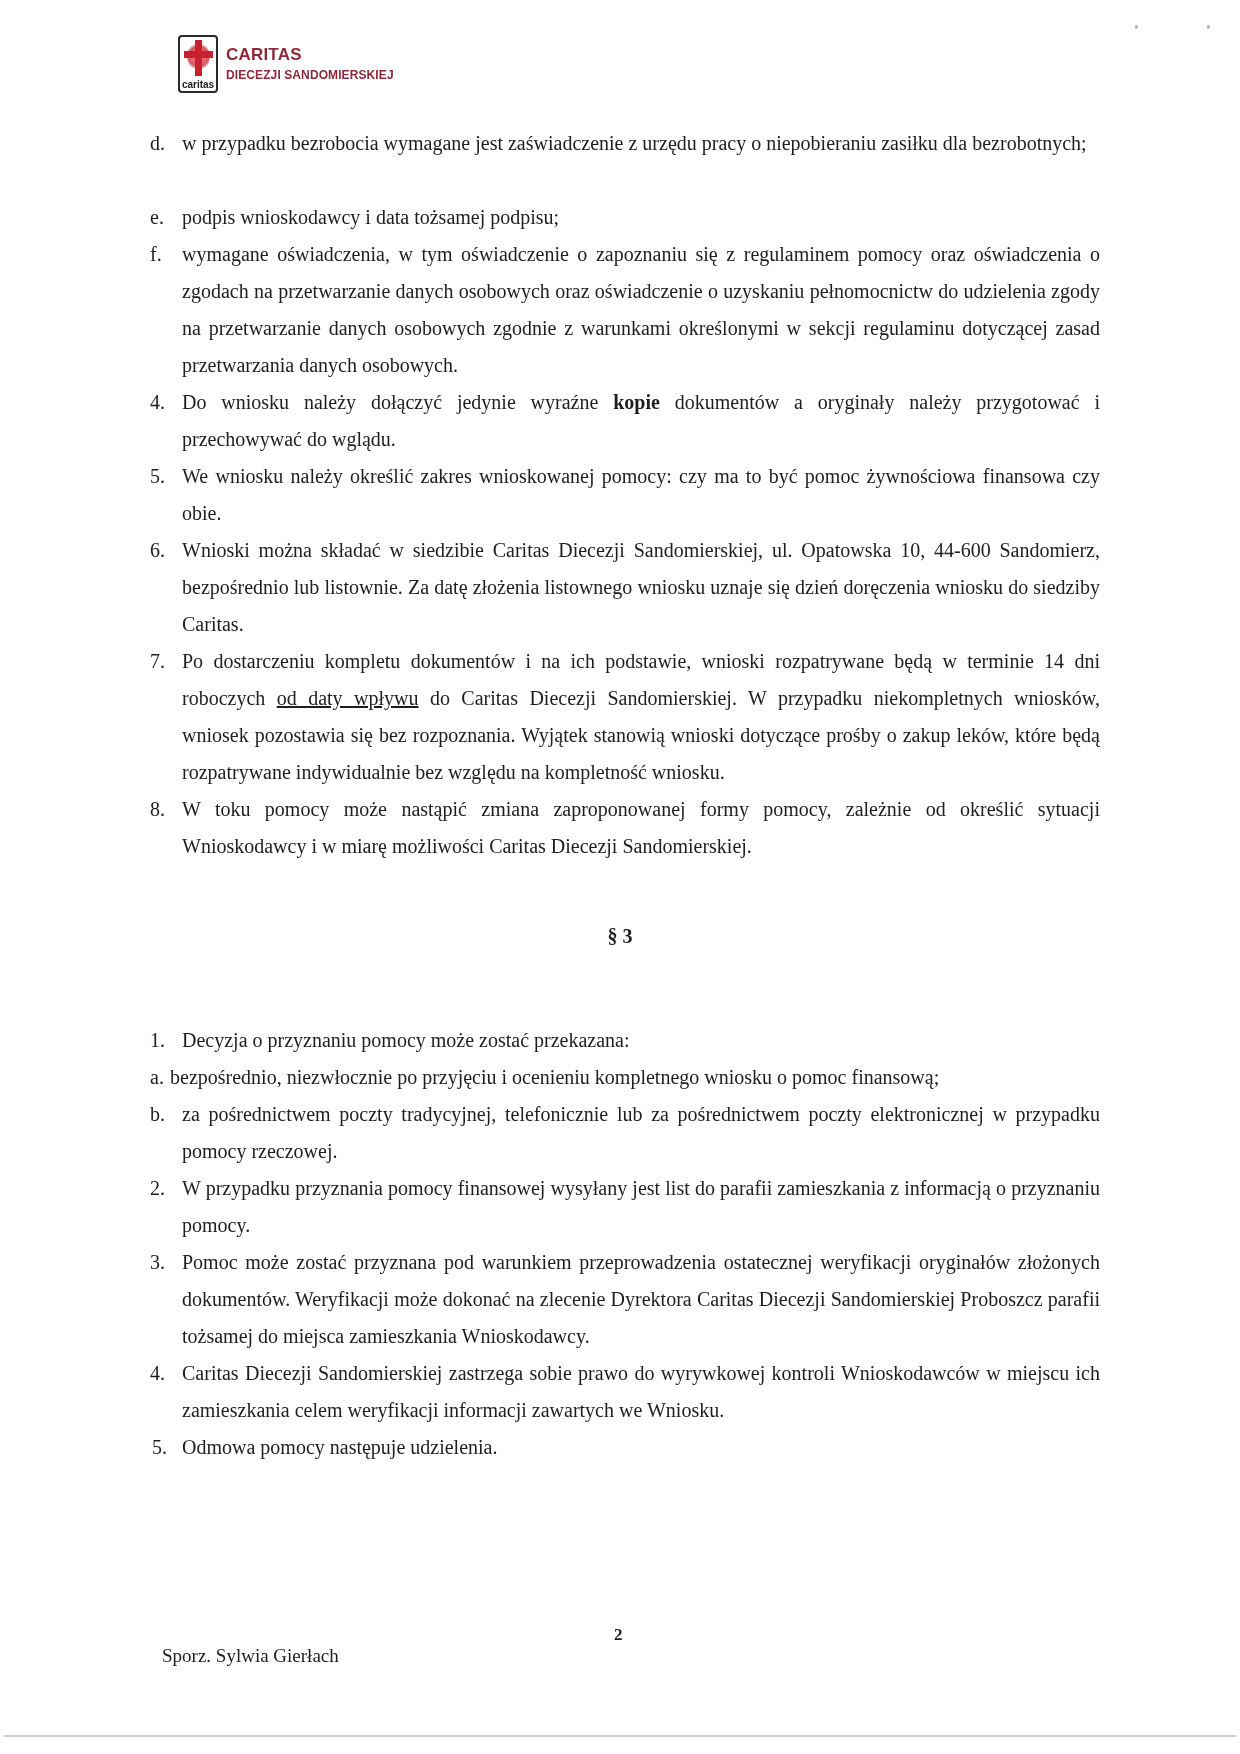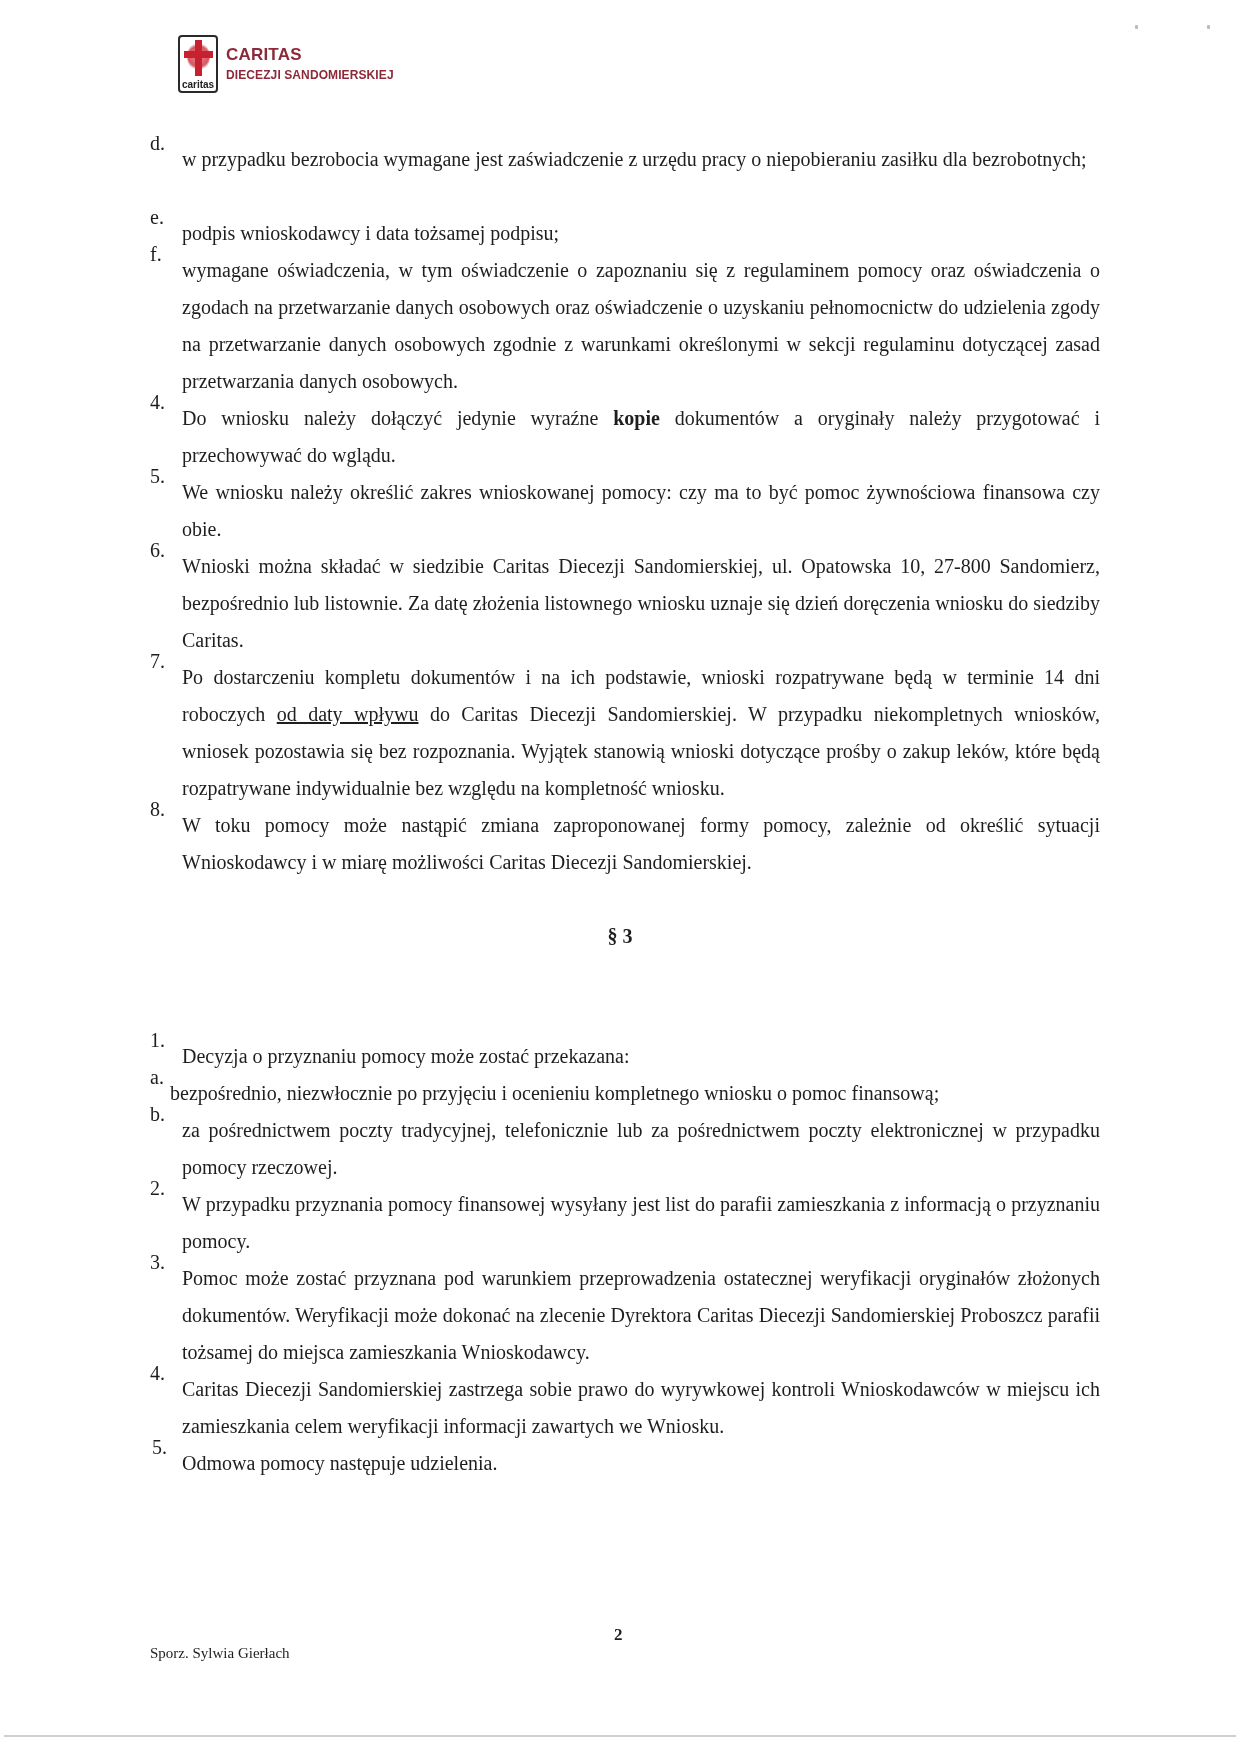--- a/index.html
+++ b/index.html
@@ -17,28 +17,28 @@
                   background: radial-gradient(circle, #d96a75 0%, #c8202f 55%, rgba(200,32,47,0) 72%); opacity: .75; }
     .logo-caritas { position: absolute; left: 0; right: 0; bottom: 1px; text-align: center;
                     font-family: "Liberation Sans", "DejaVu Sans", sans-serif; font-size: 10px; font-weight: bold; color: #222; }
     .logo-text { margin-left: 8px; font-family: "Liberation Sans", "DejaVu Sans", sans-serif; color: #8c2a3a; }
     .logo-title { font-size: 17px; font-weight: bold; letter-spacing: 0.2px; line-height: 20px; }
     .logo-sub { font-size: 12px; font-weight: bold; letter-spacing: 0.1px; line-height: 16px; margin-top: 2px; }
 
     
     .item { position: absolute; left: 150px; width: 950px; font-size: 20px; line-height: 37px; }
     .item .marker { position: absolute; left: 0; top: 0; }
-    .item .text { margin-left: 32px; text-align: justify; text-align-last: left; margin-top: 16px; }
+    .item .text { margin-left: 32px; text-align: justify; text-align-last: left; }
     .u { text-decoration: underline; }
     .b { font-weight: bold; }
 
     .section { position: absolute; left: 0; width: 1240px; text-align: center; top: 925px;
                font-size: 20px; font-weight: bold; }
 
-    .footer-author { position: absolute; left: 150px; top: 1645px; font-size: 15px; }
+    .footer-author { position: absolute; left: 162px; top: 1645px; font-size: 19px; }
     .footer-page { position: absolute; left: 614px; top: 1625px; font-size: 17px; font-weight: bold; }
     .bottom-line { position: absolute; left: 4px; top: 1735px; width: 1232px; height: 2px; background: #d0d0d0; }
     .scan-dot { position: absolute; width: 3px; height: 4px; background: #bbb; border-radius: 1px; }
   </style>
 </head>
 <body>
 
 <div class="page">
 
   <div class="scan-dot" style="left:1135px;top:25px;"></div>
@@ -77,21 +77,21 @@
     <div class="text"><span>Do wniosku należy dołączyć jedynie wyraźne </span><span class="b">kopie</span><span> dokumentów a oryginały należy przygotować i przechowywać do wglądu.</span></div>
   </div>
 
   <div class="item" style="top:458px;">
     <span class="marker">5.</span>
     <div class="text">We wniosku należy określić zakres wnioskowanej pomocy: czy ma to być pomoc żywnościowa finansowa czy obie.</div>
   </div>
 
   <div class="item" style="top:532px;">
     <span class="marker">6.</span>
-    <div class="text">Wnioski można składać w siedzibie Caritas Diecezji Sandomierskiej, ul. Opatowska 10, 27-800 Sandomierz, bezpośrednio lub listownie. Za datę złożenia listownego wniosku uznaje się dzień doręczenia wniosku do siedziby Caritas.</div>
+    <div class="text">Wnioski można składać w siedzibie Caritas Diecezji Sandomierskiej, ul. Opatowska 10, 44-600 Sandomierz, bezpośrednio lub listownie. Za datę złożenia listownego wniosku uznaje się dzień doręczenia wniosku do siedziby Caritas.</div>
   </div>
 
   <div class="item" style="top:643px;">
     <span class="marker">7.</span>
     <div class="text"><span>Po dostarczeniu kompletu dokumentów i na ich podstawie, wnioski rozpatrywane będą w terminie 14 dni roboczych </span><span class="u">od daty wpływu</span><span> do Caritas Diecezji Sandomierskiej. W przypadku niekompletnych wniosków, wniosek pozostawia się bez rozpoznania. Wyjątek stanowią wnioski dotyczące prośby o zakup leków, które będą rozpatrywane indywidualnie bez względu na kompletność wniosku.</span></div>
   </div>
 
   <div class="item" style="top:791px;">
     <span class="marker">8.</span>
     <div class="text">W toku pomocy może nastąpić zmiana zaproponowanej formy pomocy, zależnie od określić sytuacji Wnioskodawcy i w miarę możliwości Caritas Diecezji Sandomierskiej.</div>

